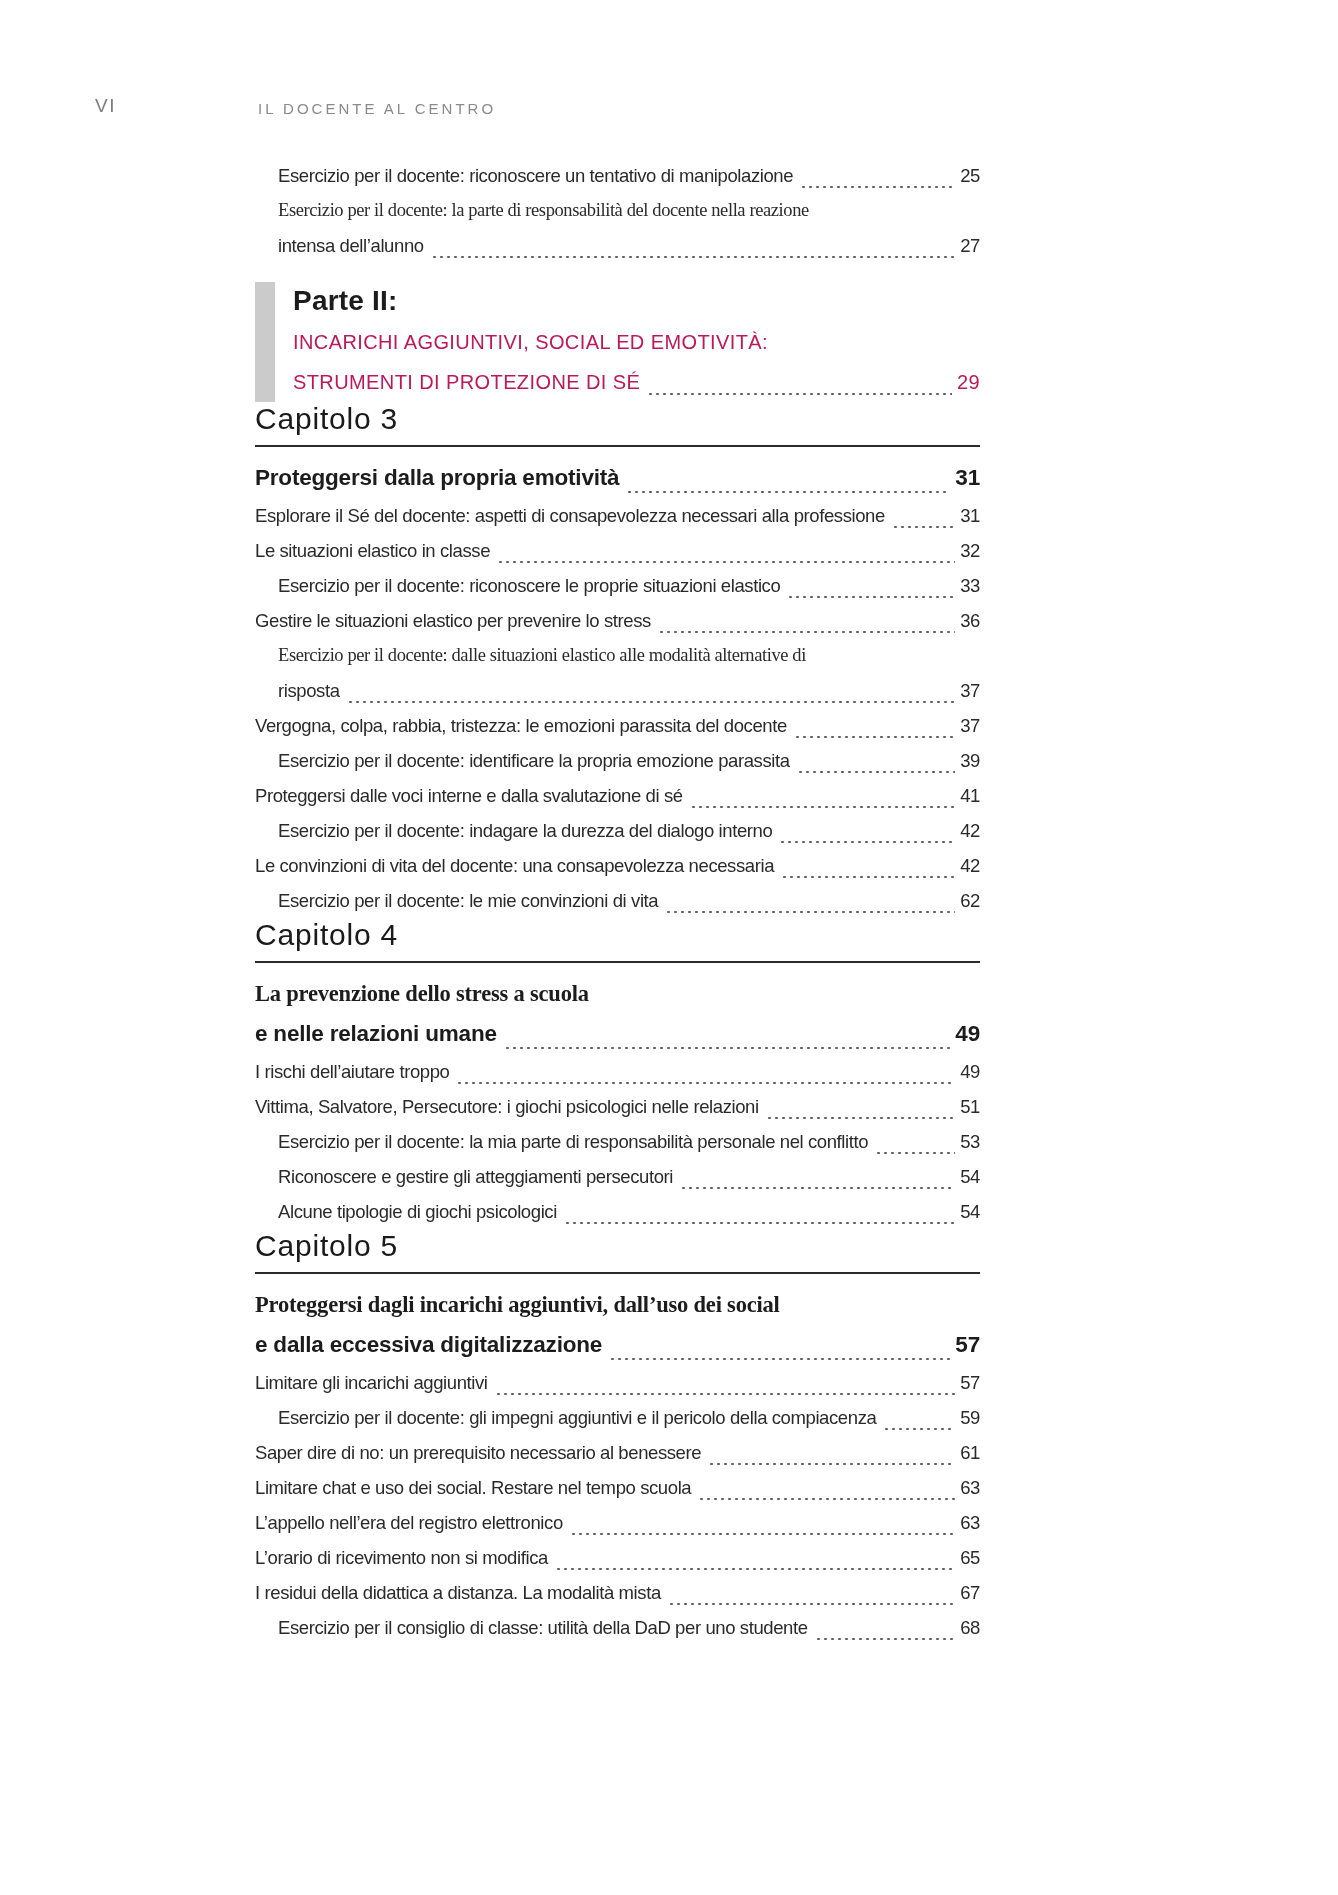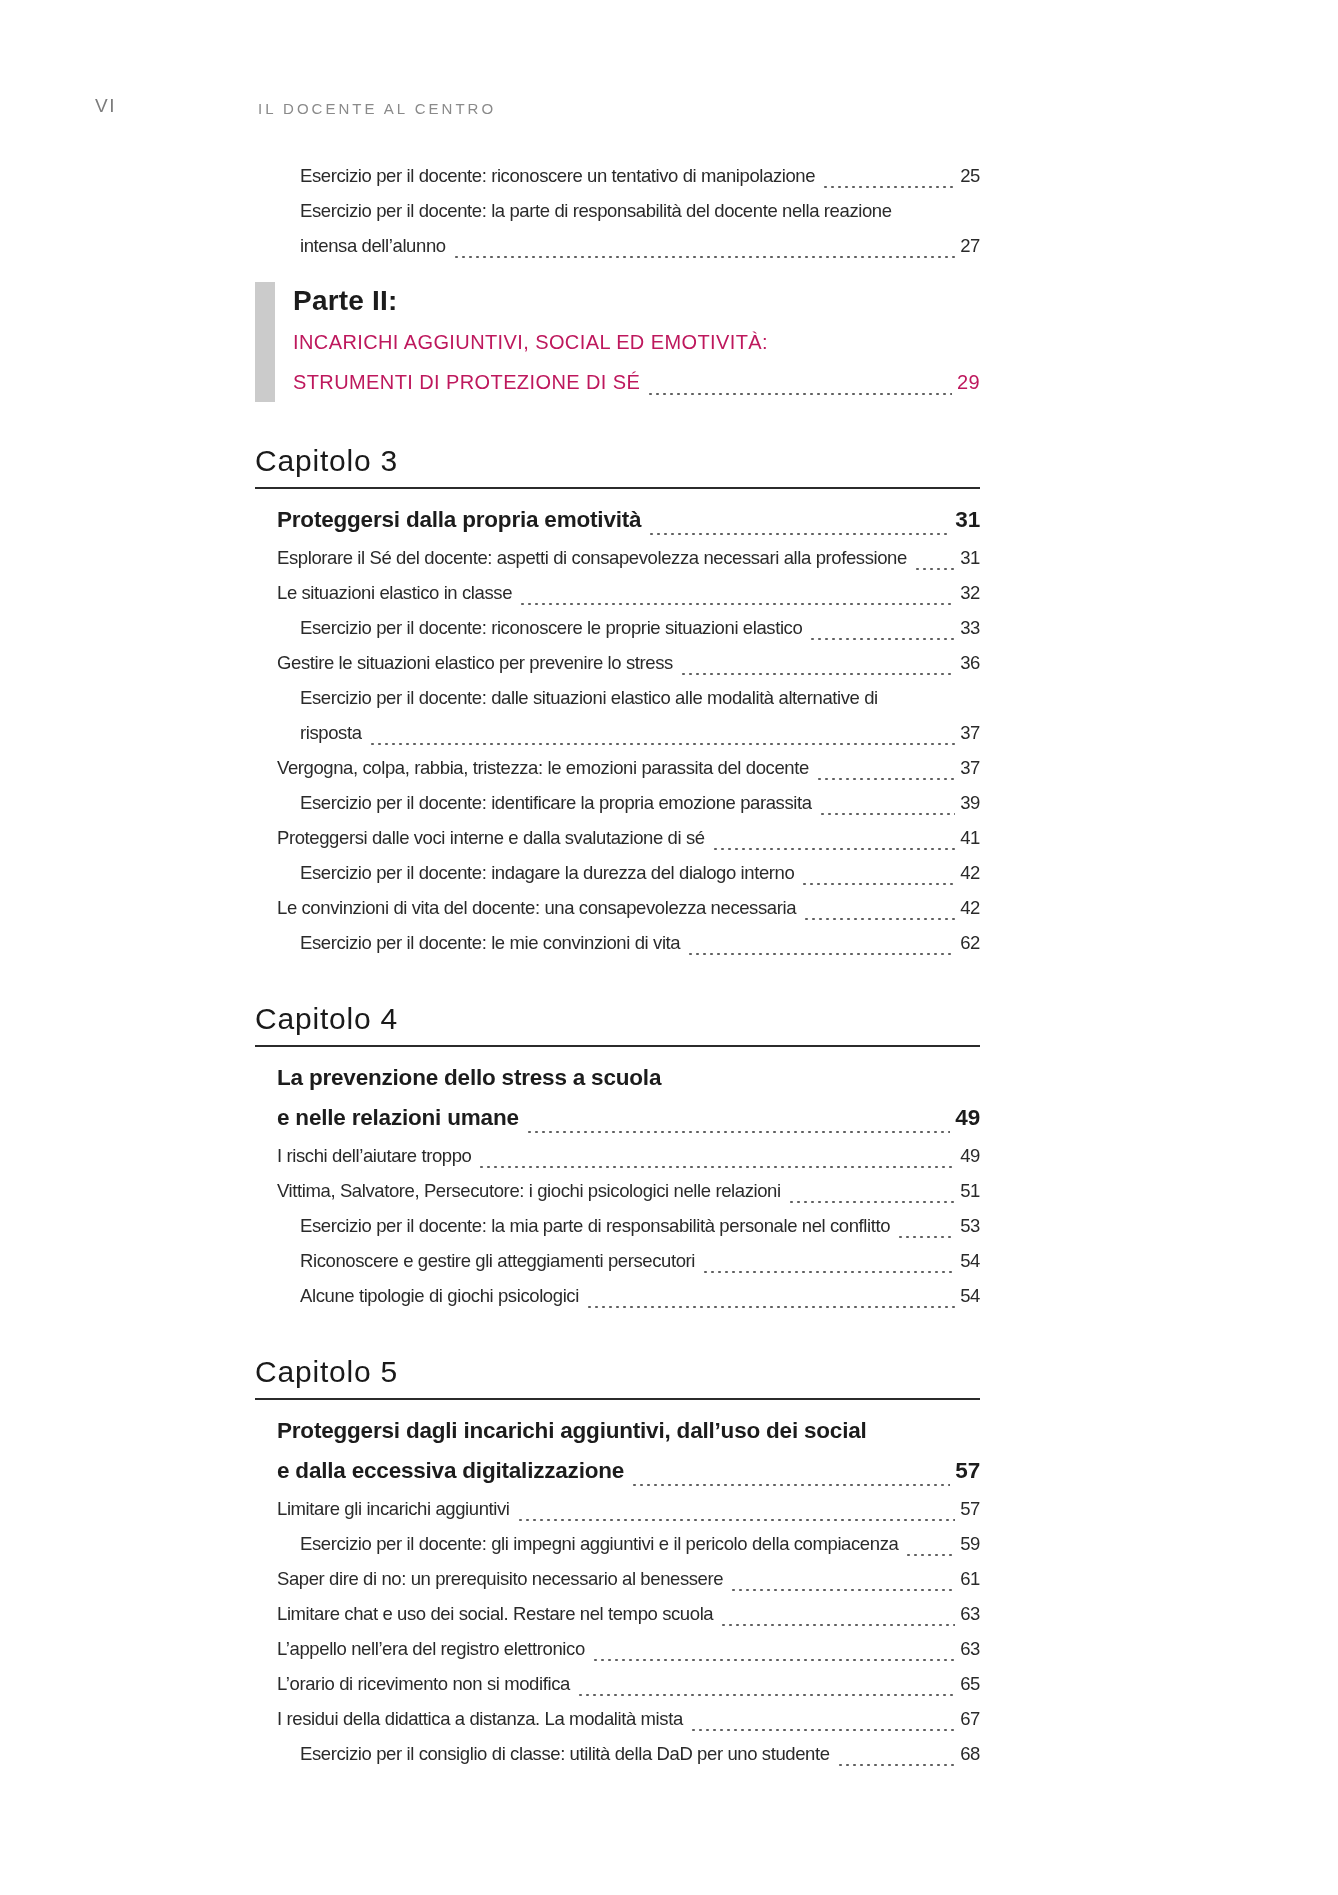--- a/index.html
+++ b/index.html
@@ -15,25 +15,25 @@
     position:absolute;left:95px;top:95px;
     font-size:19px;letter-spacing:1.5px;color:#7c7c7c;
   }
   .running-head{
     position:absolute;left:258px;top:100px;
     font-size:15px;letter-spacing:3px;color:#8a8a8a;
   }
   .content{position:absolute;left:255px;top:158px;width:725px;}
 
   
-  .entry{font-size:18.5px;letter-spacing:-0.4px;line-height:35px;color:#2a2a2a;margin-left:22px;}
+  .entry{font-size:18.5px;letter-spacing:-0.4px;line-height:35px;color:#2a2a2a;}
   .entry .row{display:flex;align-items:baseline;}
   .entry .t{white-space:nowrap;flex:0 1 auto;}
   .entry.indent{padding-left:23px;}
-  .entry .pre{white-space:nowrap;}
+  .entry .pre{white-space:nowrap;font-family:Liberation Serif, serif;}
   .leader{
     flex:1 1 auto;min-width:10px;height:4px;
     margin:0 5px 4px 7px;align-self:flex-end;
     background-image:radial-gradient(circle,#5f5f5f 1.05px,transparent 1.4px);
     background-size:7px 4px;background-repeat:repeat-x;background-position:0 100%;
   }
   .pg{flex:0 0 auto;white-space:nowrap;}
 
   
   .entry.title{
@@ -51,21 +51,21 @@
     font-size:28px;font-weight:bold;letter-spacing:0.2px;line-height:42px;color:#1c1c1c;
   }
   .part-line{
     font-size:20px;letter-spacing:0.4px;line-height:40px;color:#be185d;
   }
   .part-line .row{display:flex;align-items:baseline;text-align:center;}
   .part-line .leader{margin-bottom:6px;}
 
   
   .chapter-heading{
-    margin-top:42px;margin-bottom:11px;
+    margin-bottom:11px;
     font-size:30px;letter-spacing:0.8px;color:#1a1a1a;
     padding-bottom:9px;border-bottom:2px solid #2b2b2b;
   }
 </style>
 </head>
 <body>
 
 <div class="page">
   <div class="folio">VI</div>
   <div class="running-head">IL DOCENTE AL CENTRO</div>

